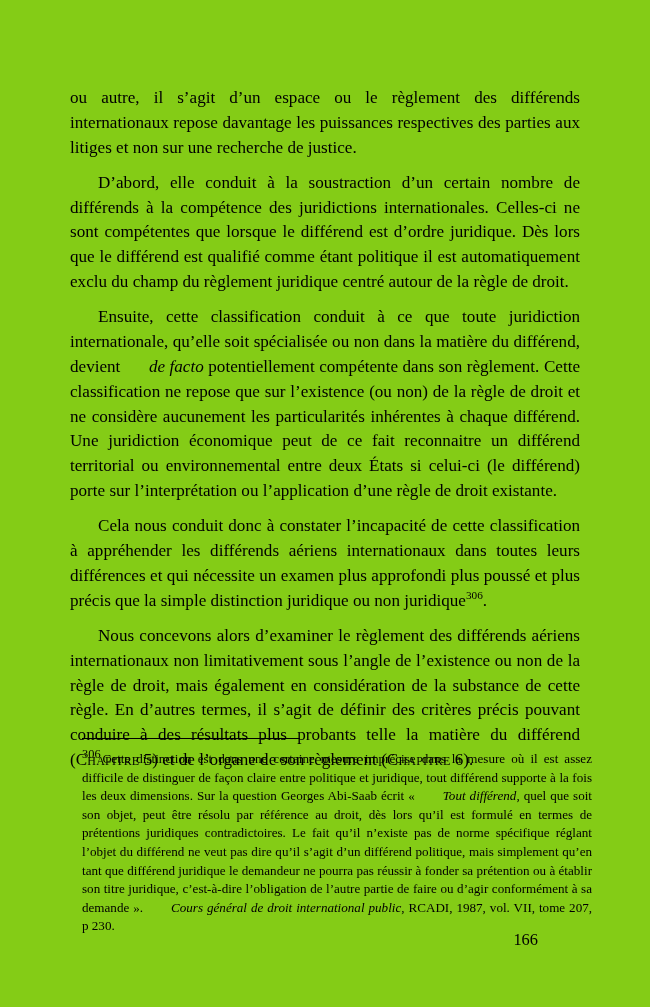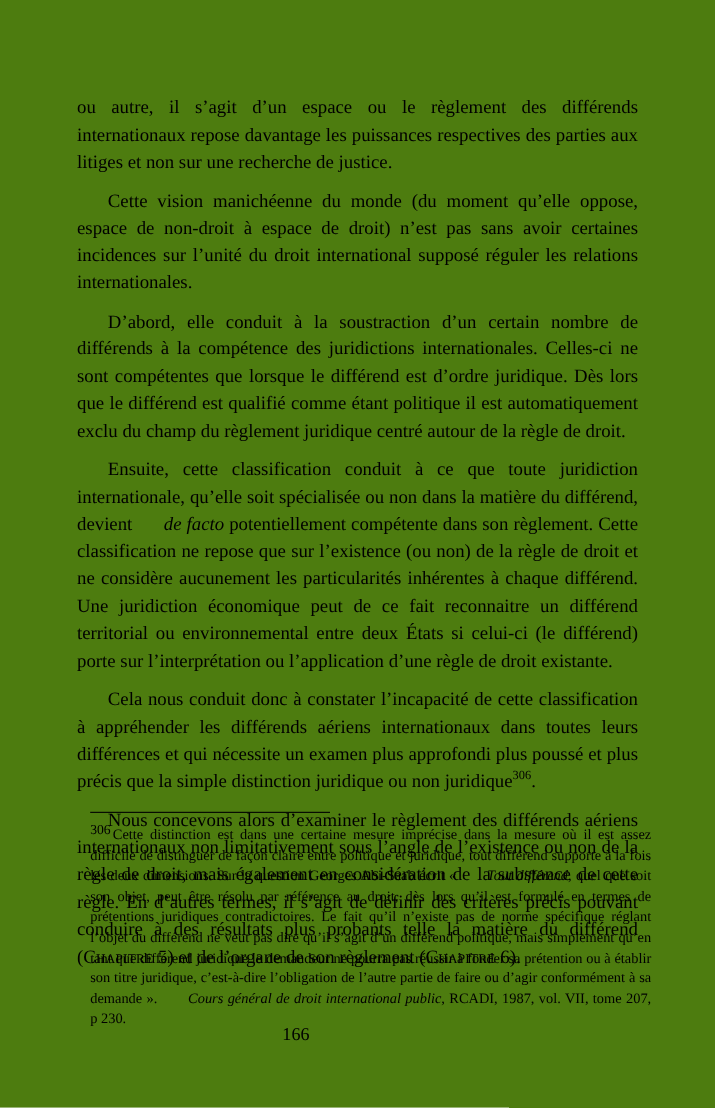--- a/index.html
+++ b/index.html
@@ -17,21 +17,21 @@
     -webkit-font-smoothing: antialiased;
   }
 
   .page {
     position: absolute;
     left: 0;
     top: 0;
     width: 650px;
     height: 1007px;
     overflow: hidden;
-    background: #4d7c0f;
+    background: #84cc16;
   }
 
   
   .content {
     position: absolute;
     left: 70px;
     top: 86px;
     width: 510px;
   }
 
@@ -92,33 +92,32 @@
     line-height: 0;
     margin-right: 2px;
   }
 
   
   .folio {
     position: absolute;
     left: 0;
     top: 930px;
     width: 538px;
-    text-align: center;
+    text-align: right;
     font-size: 16.4px;
     line-height: 20px;
   }
 </style>
 </head>
 <body>
 
 <div class="page">
 
   <div class="content">
       <p class="para" style="text-indent: 0px;"><span>ou autre, il s’agit d’un espace ou le règlement des différends internationaux repose davantage les puissances respectives des parties aux litiges et non sur une recherche de justice.</span></p>
-      <p class="para"><span>Cette vision manichéenne du monde (du moment qu’elle oppose, espace de non-droit à espace de droit) n’est pas sans avoir certaines incidences sur l’unité du droit international supposé réguler les relations internationales.</span></p>
       <p class="para"><span>D’abord, elle conduit à la soustraction d’un certain nombre de différends à la compétence des juridictions internationales. Celles-ci ne sont compétentes que lorsque le différend est d’ordre juridique. Dès lors que le différend est qualifié comme étant politique il est automatiquement exclu du champ du règlement juridique centré autour de la règle de droit.</span></p>
       <p class="para"><span>Ensuite, cette classification conduit à ce que toute juridiction internationale, qu’elle soit spécialisée ou non dans la matière du différend, devient </span><em class="ital">de facto</em><span> potentiellement compétente dans son règlement. Cette classification ne repose que sur l’existence (ou non) de la règle de droit et ne considère aucunement les particularités inhérentes à chaque différend. Une juridiction économique peut de ce fait reconnaitre un différend territorial ou environnemental entre deux États si celui-ci (le différend) porte sur l’interprétation ou l’application d’une règle de droit existante.</span></p>
       <p class="para"><span>Cela nous conduit donc à constater l’incapacité de cette classification à appréhender les différends aériens internationaux dans toutes leurs différences et qui nécessite un examen plus approfondi plus poussé et plus précis que la simple distinction juridique ou non juridique</span><sup class="fnref">306</sup><span>.</span></p>
       <p class="para"><span>Nous concevons alors d’examiner le règlement des différends aériens internationaux non limitativement sous l’angle de l’existence ou non de la règle de droit, mais également en considération de la substance de cette règle. En d’autres termes, il s’agit de définir des critères précis pouvant conduire à des résultats plus probants telle la matière du différend (</span><span class="smallcaps">Chapitre</span><span> 5) et de l’organe de son règlement (</span><span class="smallcaps">Chapitre</span><span> 6).</span></p>
     </div>
 
   <div class="footnote-area">
     <div class="footnote-rule"></div>
     <div class="footnote-list">
         <div class="footnote"><span class="fnnum">306</span><span>Cette distinction est dans une certaine mesure imprécise dans la mesure où il est assez difficile de distinguer de façon claire entre politique et juridique, tout différend supporte à la fois les deux dimensions. Sur la question Georges Abi-Saab écrit «&nbsp;</span><em class="ital">Tout différend</em><span>, quel que soit son objet, peut être résolu par référence au droit, dès lors qu’il est formulé en termes de prétentions juridiques contradictoires. Le fait qu’il n’existe pas de norme spécifique réglant l’objet du différend ne veut pas dire qu’il s’agit d’un différend politique, mais simplement qu’en tant que différend juridique le demandeur ne pourra pas réussir à fonder sa prétention ou à établir son titre juridique, c’est-à-dire l’obligation de l’autre partie de faire ou d’agir conformément à sa demande&nbsp;». </span><em class="ital">Cours général de droit international public</em><span>, RCADI, 1987, vol. VII, tome 207, p 230.</span></div>

